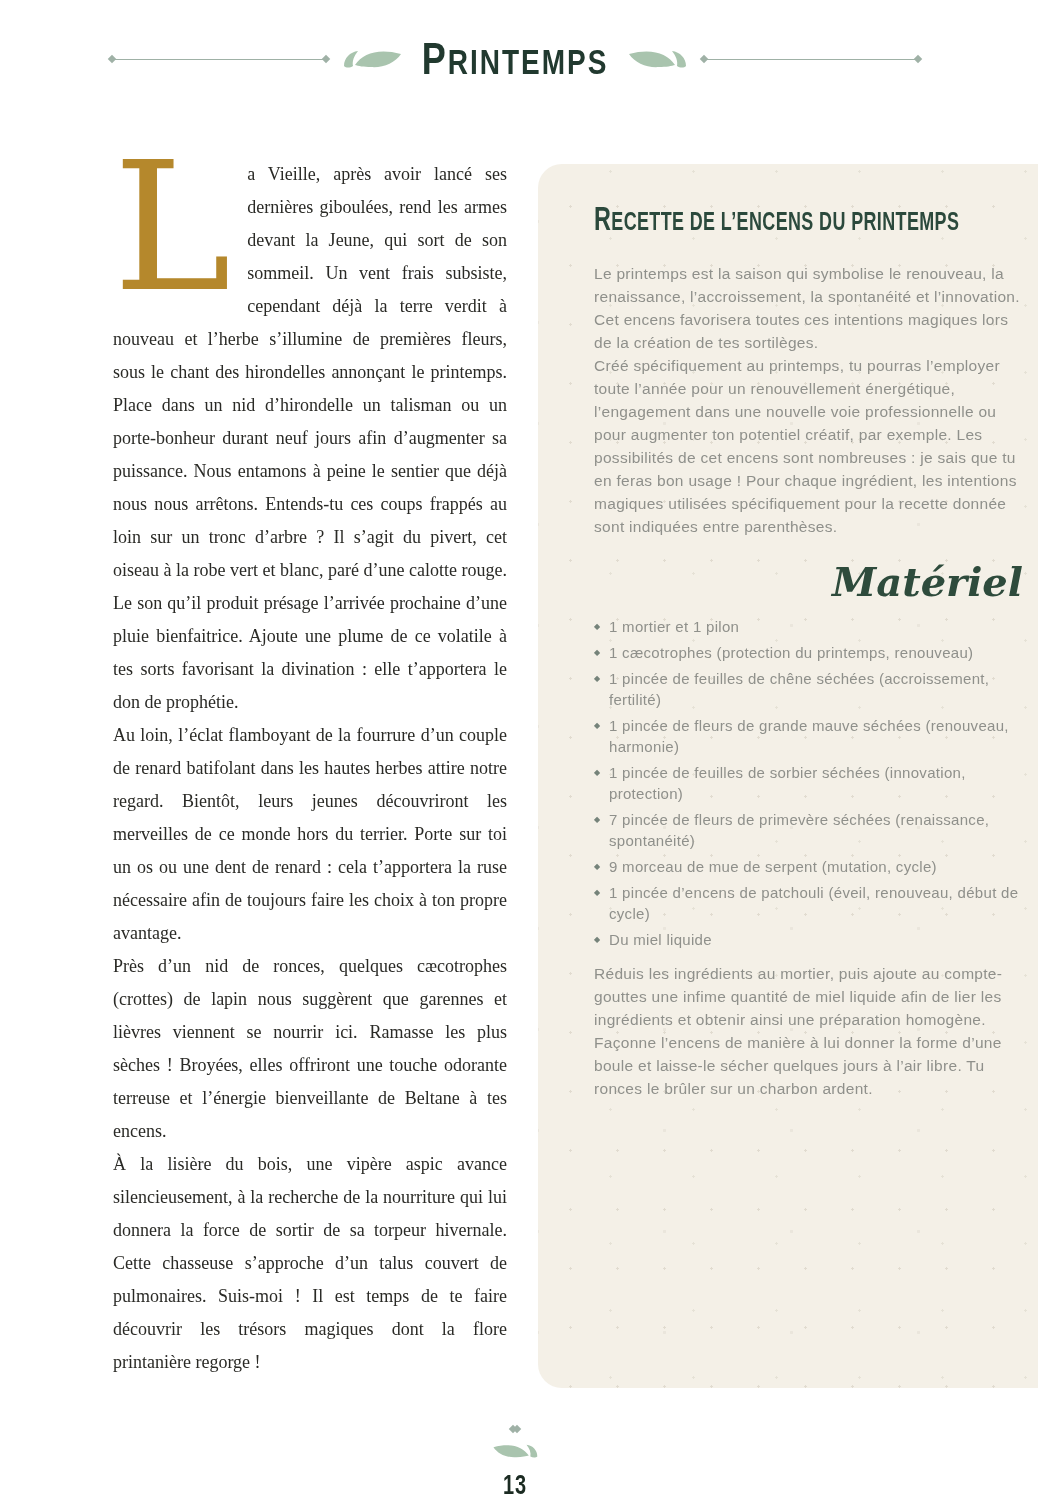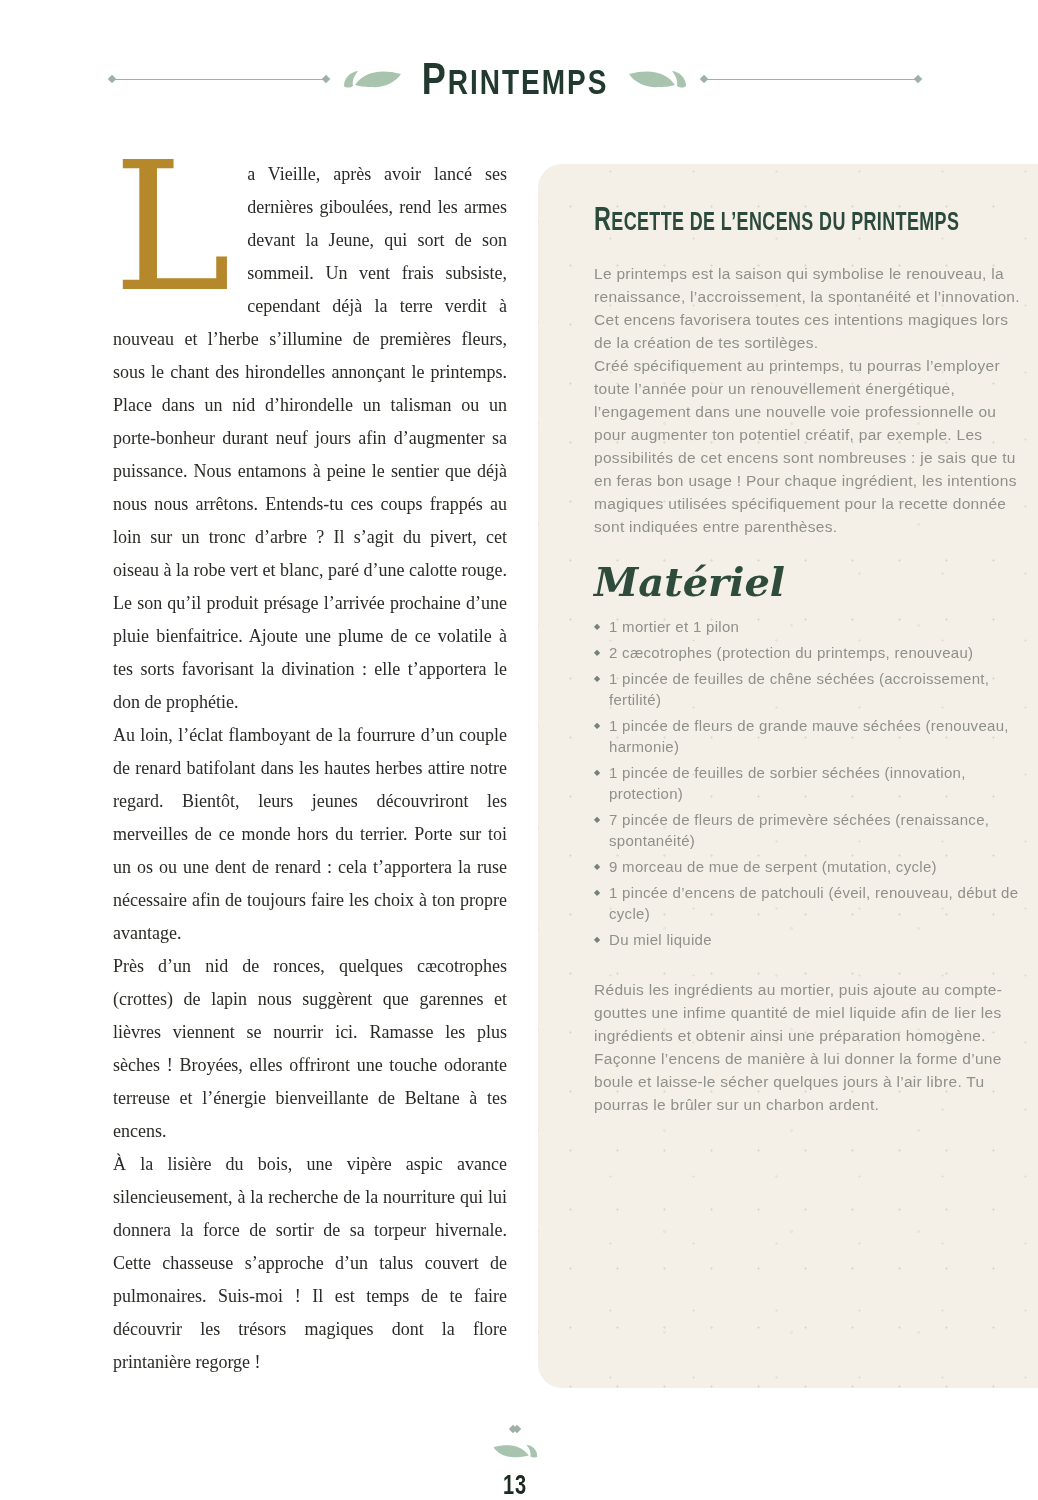--- a/index.html
+++ b/index.html
@@ -10,21 +10,21 @@
     background:#ffffff;
     overflow:hidden;
     font-family:"Liberation Serif", serif;
   }
 
   
   .rule-band {
     position:absolute; left:110px; right:118px;
     display:flex; align-items:center; gap:13px;
   }
-  .band-header { top:60px; height:38px; }
+  .band-header { top:40px; height:38px; }
   .band-footer { bottom:44px; height:28px;flex-direction:column; }
 
   .rule { flex:1; height:1px; background:#9fb1a6; position:relative; }
   .rule::before, .rule::after {
     content:""; position:absolute; top:-2.5px; width:6px; height:6px;
     background:#9fb1a6; transform:rotate(45deg);
   }
   .rule::before { left:-1px; }
   .rule::after  { right:-1px; }
 
@@ -96,24 +96,25 @@
     font-size:15.5px; line-height:23px;
     font-weight:400; letter-spacing:0.3px;
   }
 
   .materials-heading {
     margin:22px 0 12px 0;
     font-family:"DejaVu Serif", serif;
     font-style:italic; font-weight:700;
     font-size:40px; line-height:1.1;
     color:#2e4b3c;
+    text-align:right;
   }
 
   .materials {
-    list-style:none; margin:0 0 28px 0; padding:0;
+    list-style:none; margin:0 0 12px 0; padding:0;
     font-size:15px; line-height:21px; font-weight:300; letter-spacing:0.3px;
   }
   .materials li { position:relative; margin:0 0 5px 0; padding-left:15px; }
   .materials li::before {
     content:"\25C6";
     position:absolute; left:0; top:0;
     font-family:"DejaVu Sans", sans-serif;
     font-size:8px; color:#75837a;
   }
 </style>
@@ -151,32 +152,32 @@
 
   <aside class="recipe-box">
     <h2 class="recipe-title">Recette de l’encens du printemps</h2>
     <p class="recipe-p">Le printemps est la saison qui symbolise le renouveau, la renaissance, l’accroissement, la spontanéité et l’innovation. Cet encens favorisera toutes ces intentions magiques lors de la création de tes sortilèges.</p>
     <p class="recipe-p">Créé spécifiquement au printemps, tu pourras l’employer toute l’année pour un renouvellement énergétique, l’engagement dans une nouvelle voie professionnelle ou pour augmenter ton potentiel créatif, par exemple. Les possibilités de cet encens sont nombreuses : je sais que tu en feras bon usage ! Pour chaque ingrédient, les intentions magiques utilisées spécifiquement pour la recette donnée sont indiquées entre parenthèses.</p>
 
     <h3 class="materials-heading">Matériel</h3>
 
     <ul class="materials">
       <li>1 mortier et 1 pilon</li>
-      <li>2 cæcotrophes (protection du printemps, renouveau)</li>
+      <li>1 cæcotrophes (protection du printemps, renouveau)</li>
       <li>1 pincée de feuilles de chêne séchées (accroissement, fertilité)</li>
       <li>1 pincée de fleurs de grande mauve séchées (renouveau, harmonie)</li>
       <li>1 pincée de feuilles de sorbier séchées (innovation, protection)</li>
       <li>7 pincée de fleurs de primevère séchées (renaissance, spontanéité)</li>
       <li>9 morceau de mue de serpent (mutation, cycle)</li>
       <li>1 pincée d’encens de patchouli (éveil, renouveau, début de cycle)</li>
       <li>Du miel liquide</li>
     </ul>
 
     <p class="recipe-p">Réduis les ingrédients au mortier, puis ajoute au compte-gouttes une infime quantité de miel liquide afin de lier les ingrédients et obtenir ainsi une préparation homogène.</p>
-    <p class="recipe-p">Façonne l’encens de manière à lui donner la forme d’une boule et laisse-le sécher quelques jours à l’air libre. Tu pourras le brûler sur un charbon ardent.</p>
+    <p class="recipe-p">Façonne l’encens de manière à lui donner la forme d’une boule et laisse-le sécher quelques jours à l’air libre. Tu ronces le brûler sur un charbon ardent.</p>
   </aside>
 
   <div class="rule-band band-footer">
     <div class="rule"></div>
     <span class="orn mirror">
       <svg viewBox="0 0 64 26" width="50" height="20">
         <path d="M3 20 C3 12 9 6 17 5 C13 10 11 15 12 20 C9 22 5 22 3 20 Z"></path>
         <path d="M14 19 C22 7 38 2 60 8 C54 17 42 22 30 21 C23 21 17 20 14 19 Z"></path>
       </svg>
     </span>

